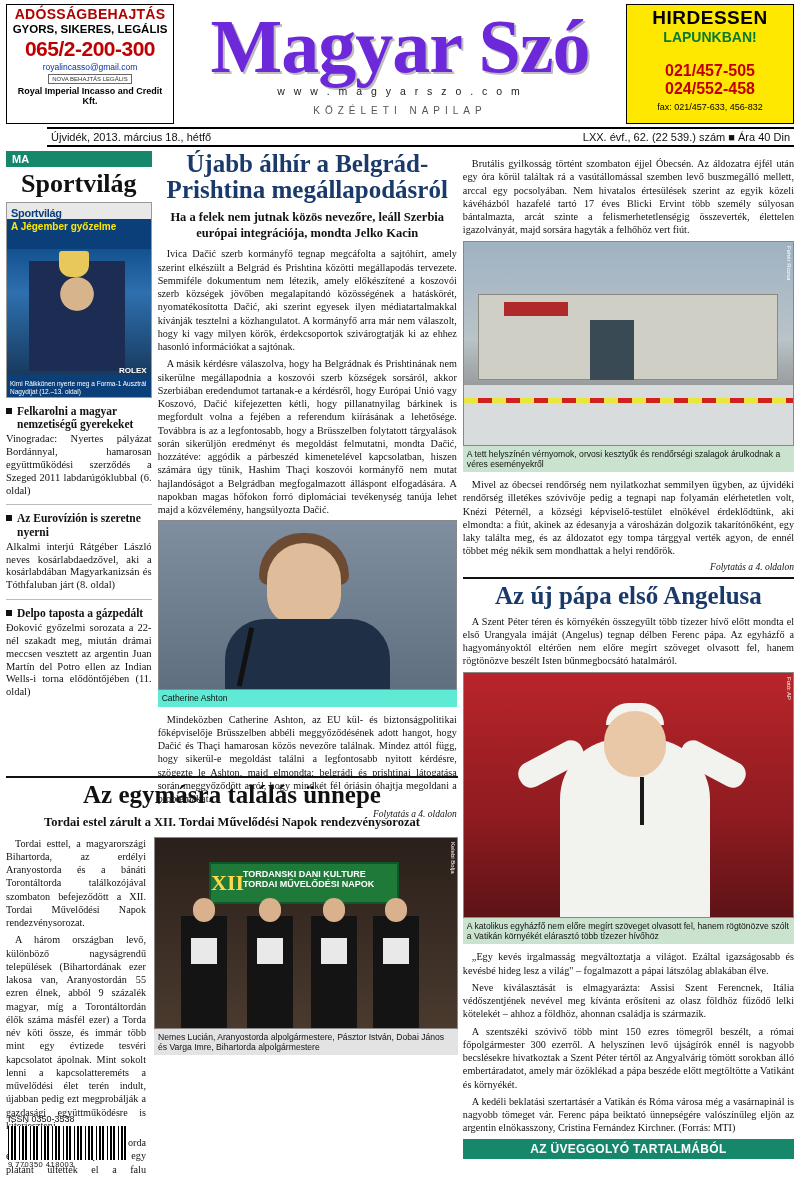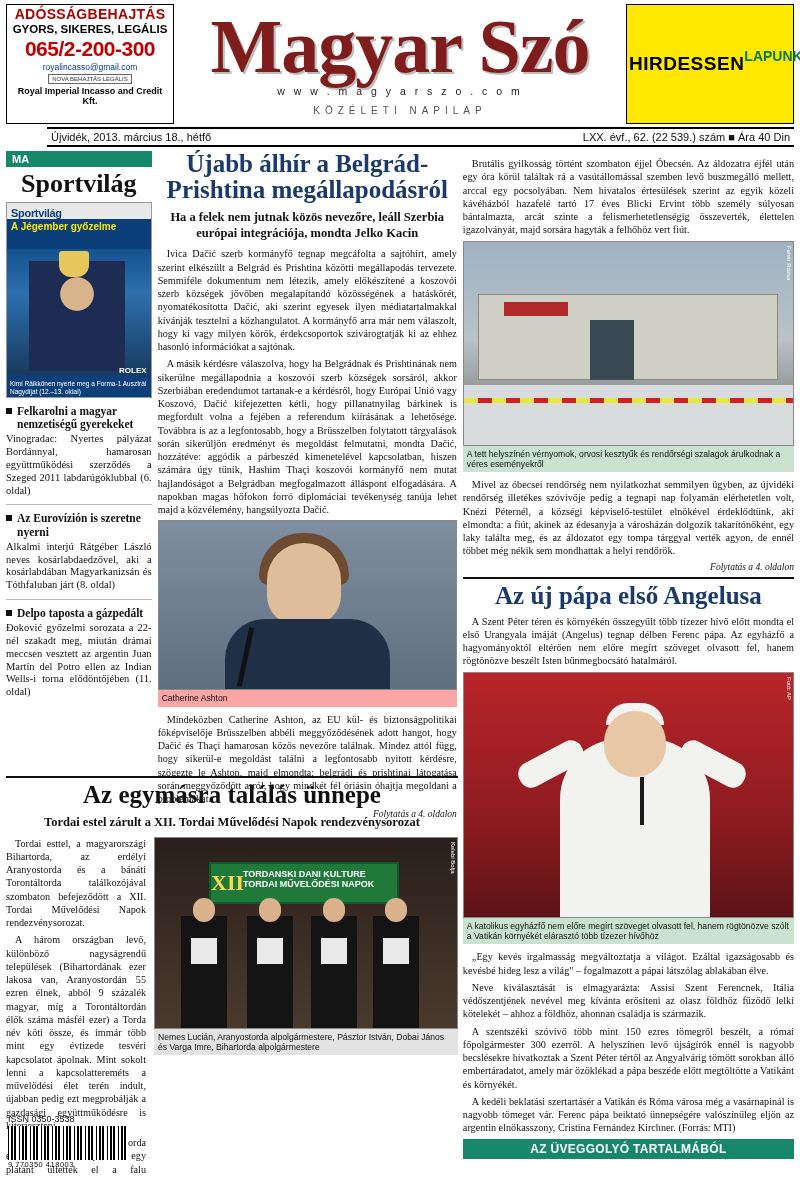--- a/index.html
+++ b/index.html
@@ -25,27 +25,27 @@
   .ad-left .l2 { font-family:"Liberation Sans", sans-serif; font-weight:bold; font-size:11.5px; color:#000; margin-top:1px; text-align:right;}
   .ad-left .l3 { font-family:"Liberation Sans", sans-serif; font-weight:bold; font-size:21px; color:#c00000; margin-top:2px; letter-spacing:-.5px;}
   .ad-left .l4 { font-size:8.5px; color:#0033aa; font-family:"Liberation Sans", sans-serif; margin-top:1px;}
   .ad-left .stamp { width:100%; display:flex; justify-content:center; margin-top:2px; }
   .ad-left .stamp .box { border:1px solid #666; font-size:6px; padding:1px 3px; color:#333; font-family:"Liberation Sans", sans-serif;}
   .ad-left .l5 { font-family:"Liberation Sans", sans-serif; font-weight:bold; font-size:9px; margin-top:2px; text-align:center; color:#000;}
 
   .masthead { flex:1; display:flex; flex-direction:column; align-items:center; justify-content:center; }
   .masthead .title {
     font-family:"Liberation Serif", serif; font-weight:bold; font-size:76px;
-    letter-spacing:-1px; line-height:.92; color:#7f1d1d;
+    letter-spacing:-1px; line-height:.92; color:#6d28d9;
     text-shadow: 2px 2px 0 #bdbdbd;
   }
   .masthead .url { font-family:"Liberation Sans", sans-serif; font-size:10.5px; letter-spacing:3px; color:#222; margin-top:4px;}
   .masthead .sub { font-family:"Liberation Sans", sans-serif; font-size:10px; letter-spacing:5px; color:#555; margin-top:8px;}
 
-  .ad-right { width:168px; border:1px solid #000; background:#ffe800; display:flex; flex-direction:row; align-items:center; padding:2px;}
+  .ad-right { width:168px; border:1px solid #000; background:#ffe800; display:flex; flex-direction:column; align-items:center; padding:2px;}
   .ad-right .r1 { font-family:"Liberation Sans", sans-serif; font-weight:bold; font-size:19px; color:#000; letter-spacing:.5px;}
   .ad-right .r2 { font-family:"Liberation Sans", sans-serif; font-size:14px; color:#0a7a2f; font-weight:bold; margin-bottom:17px;}
   .ad-right .r3, .ad-right .r4 { font-family:"Liberation Sans", sans-serif; font-weight:bold; font-size:16px; color:#c00000; line-height:1.15;}
   .ad-right .r5 { font-family:"Liberation Sans", sans-serif; font-size:9px; color:#000; margin-top:3px;}
 
   
   .dateline { display:flex; align-items:center; border-top:2px solid #000; border-bottom:2px solid #000; margin-top:3px; padding:2px 4px; font-family:"Liberation Sans", sans-serif; font-size:11px;margin-left:41px;}
   .dateline .left { flex:1; }
   .dateline .right { text-align:left; }
 
@@ -79,21 +79,21 @@
   .h-main { font-family:"Liberation Serif", serif; font-weight:bold; font-size:25px; line-height:1.04; text-align:center; color:#1a3a6b;}
   .h-main.black { color:#111;}
   .lead { font-family:"Liberation Serif", serif; font-weight:bold; font-size:12.5px; line-height:1.25; text-align:center; margin-top:7px;}
   .body-txt { font-family:"Liberation Serif", serif; font-size:10.2px; line-height:1.3; text-align:justify; margin-top:6px;}
   .body-txt p { margin:0 0 4px; text-indent:9px;}
   .body-txt p.first { text-indent:9px;}
   .cont { font-family:"Liberation Serif", serif; font-style:italic; font-size:9.5px; text-align:right; margin-top:2px;}
 
   .photo { position:relative; overflow:hidden; border:1px solid #888; }
   .credit { position:absolute; right:1px; top:4px; writing-mode:vertical-rl; font-size:6px; color:#fff; font-family:"Liberation Sans", sans-serif;}
-  .photo-cap { font-family:"Liberation Sans", sans-serif; font-size:8.6px; line-height:1.2; background:#fca5a5; padding:3px 4px; }
+  .photo-cap { font-family:"Liberation Sans", sans-serif; font-size:8.6px; line-height:1.2; background:#5eead4; padding:3px 4px; }
   .photo-cap.green { background:#c9e3cf;}
   .photo-cap.grey { background:#e3e3e3;}
 
   
   .ph-ashton { height:170px; background:linear-gradient(180deg,#7f8fa0 0%, #5f6f80 100%);}
   .ph-ashton .head { position:absolute; left:108px; top:22px; width:74px; height:82px; background:#e0bd9a; border-radius:38px 38px 30px 30px;}
   .ph-ashton .hair { position:absolute; left:100px; top:12px; width:90px; height:52px; background:#6d4b32; border-radius:46px 46px 10px 10px;}
   .ph-ashton .body { position:absolute; left:66px; top:98px; width:165px; height:75px; background:#1f2f45; border-radius:40px 40px 0 0;}
   .ph-ashton .mic { position:absolute; left:84px; top:106px; width:5px; height:60px; background:#111; transform:rotate(12deg);}
 

